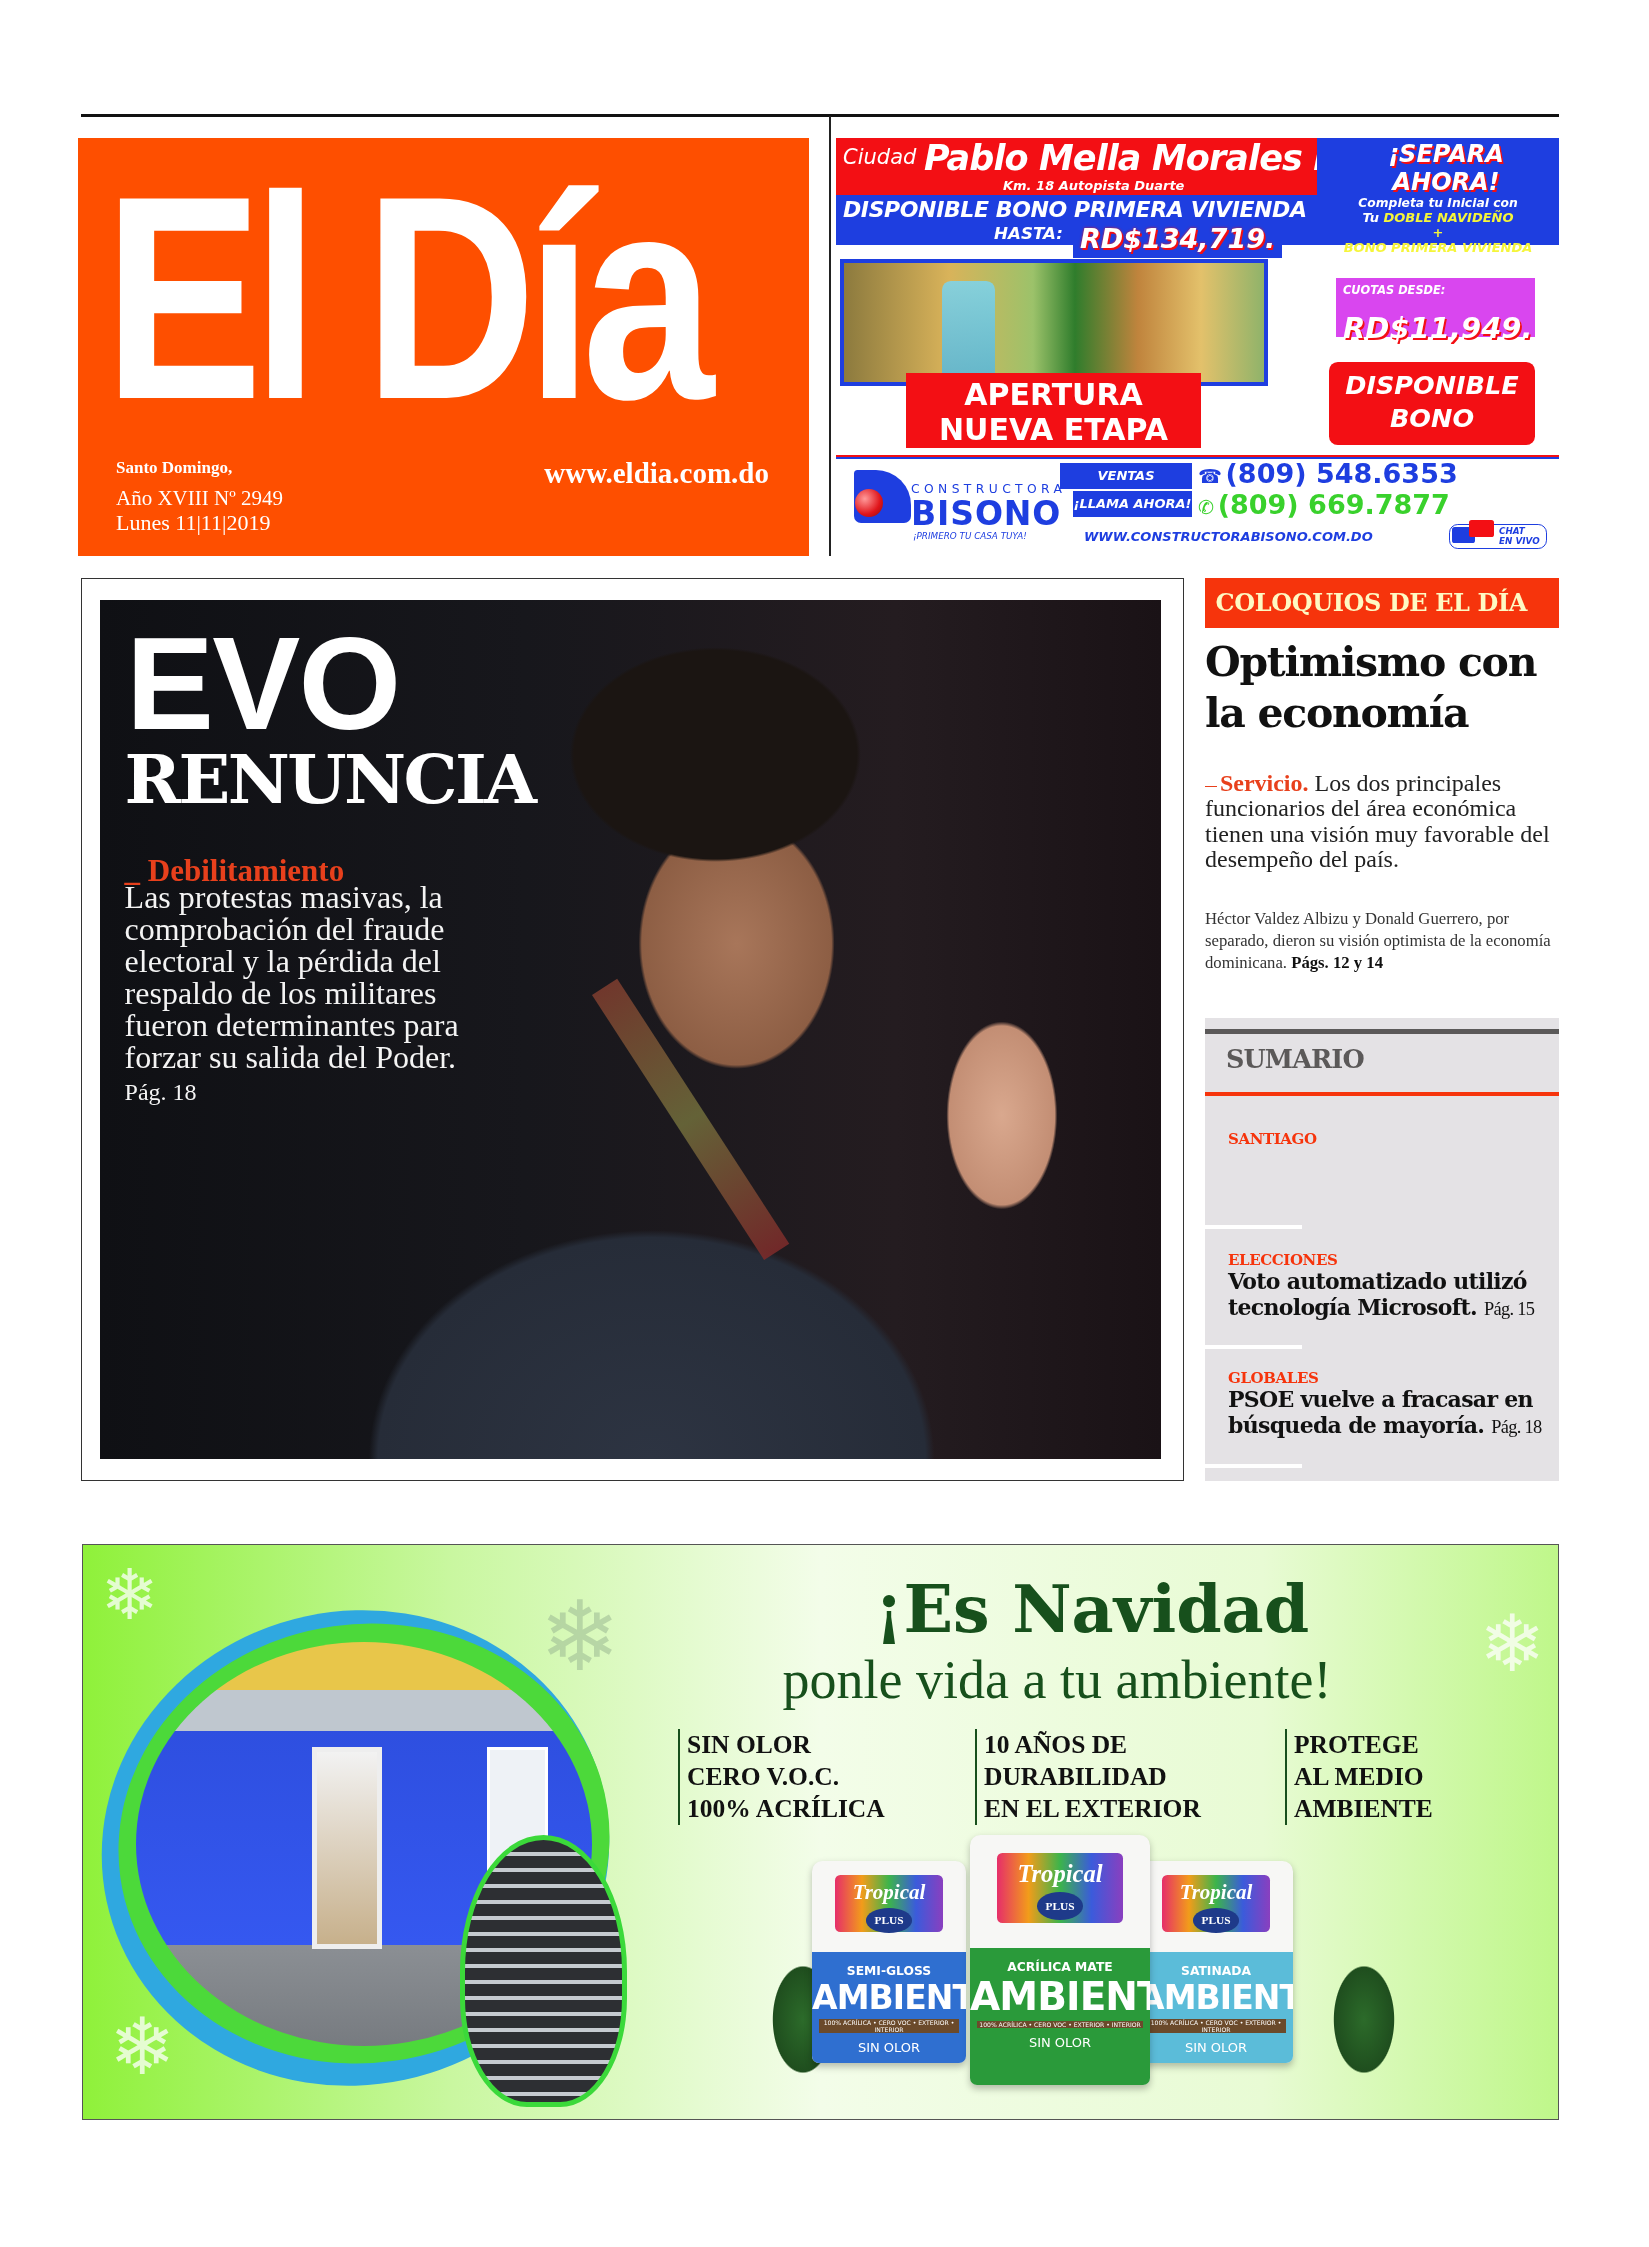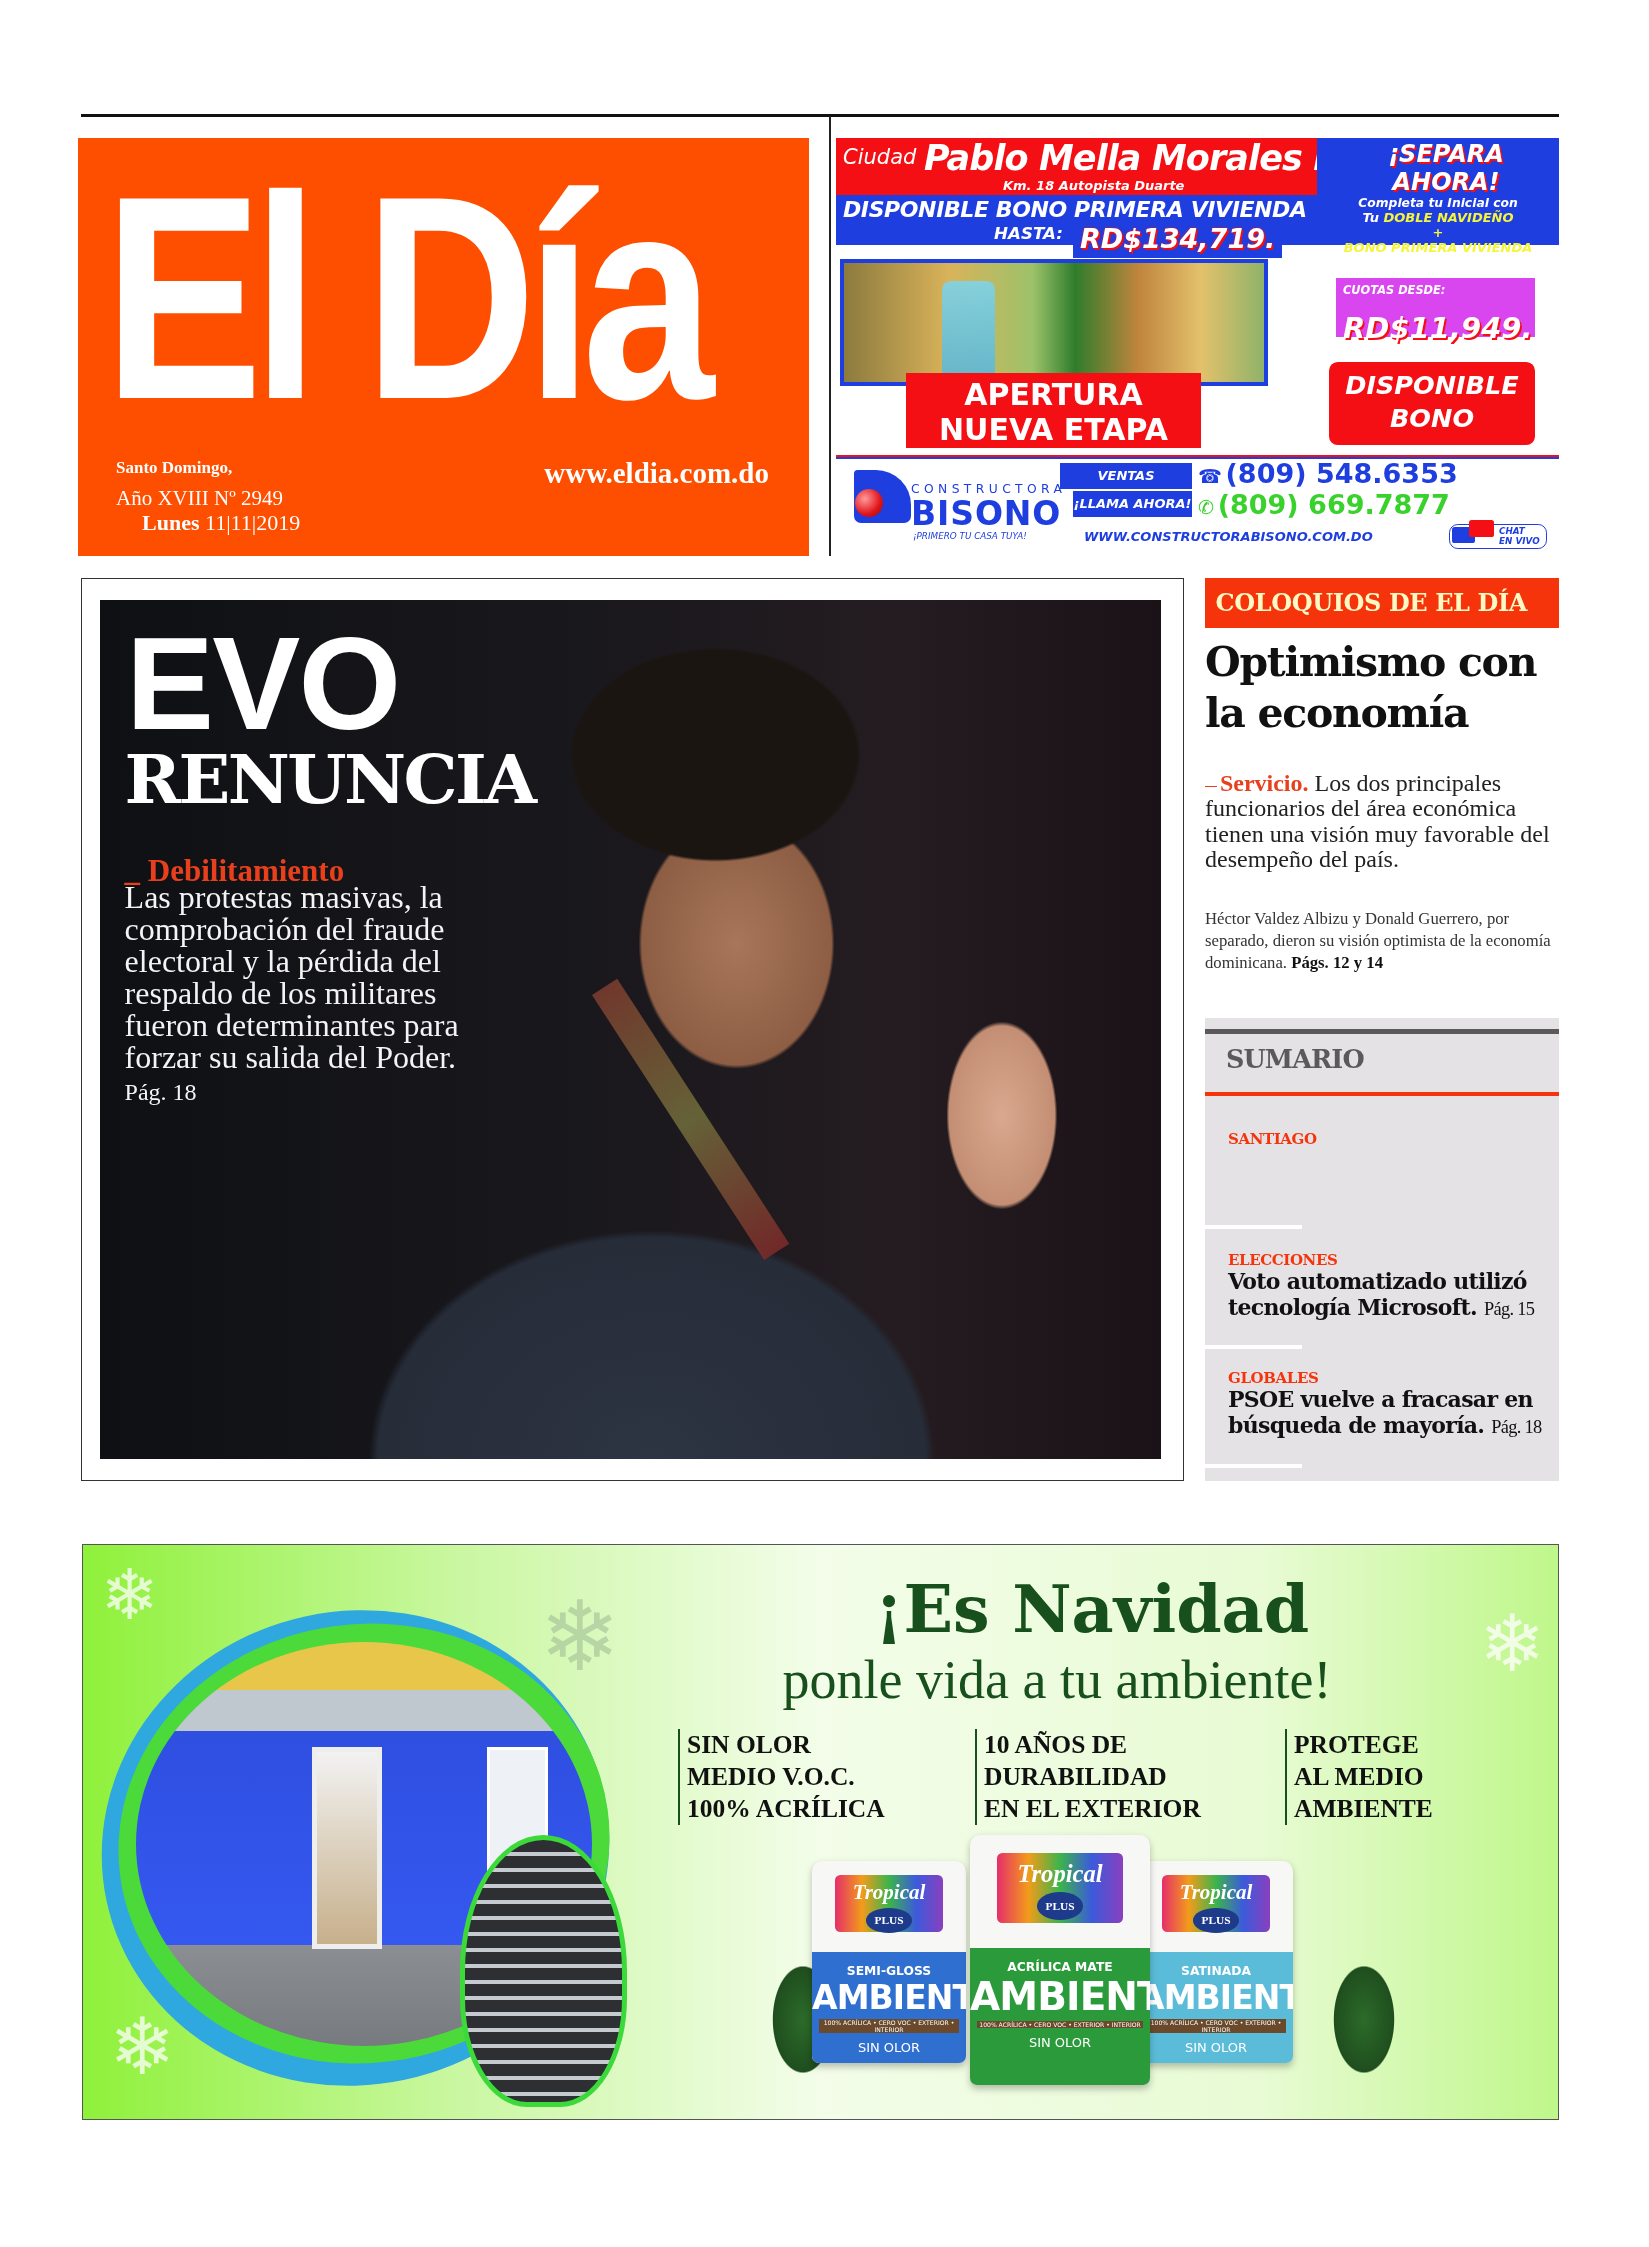--- a/index.html
+++ b/index.html
@@ -12,21 +12,21 @@
   #vdivider { left: 829px; top: 116px; width: 1.8px; height: 440px; background: #222; }
 
   
   #masthead { left: 78px; top: 138px; width: 731px; height: 418px; background: #fe4f00; }
   #logo { position: absolute; left: 26px; top: 14px; color: #fff; font-family: "Liberation Sans", sans-serif;
           font-weight: 700; font-size: 290px; line-height: 290px; letter-spacing: -12.3px; transform: scaleX(0.82); transform-origin: left top; white-space: nowrap; }
   .mast-meta { position: absolute; color: #fff; font-family: "Liberation Serif", serif; }
   #mast-city { left: 38px; top: 320px; font-size: 17px; font-weight: 700; }
   #mast-year { left: 38px; top: 348px; font-size: 21px; }
   #mast-date { left: 38px; top: 372px; font-size: 22px; }
-  #mast-date b { font-weight: 700; margin-left: 26px; }
+  #mast-date b { font-weight: 400; }
   #mast-url { right: 40px; top: 319px; font-size: 29px; font-weight: 700; }
 
   
   #ad-bisono { left: 836px; top: 138px; width: 723px; height: 418px; background: #fff; font-family: "DejaVu Sans", sans-serif; font-style: italic; font-weight: 700; overflow: hidden; }
   #ad-bisono .red-band { position: absolute; left: 0; top: 0; width: 481px; height: 57px; background: #f30f14; }
   #ad-bisono .blue-band { position: absolute; left: 0; top: 57px; width: 481px; height: 50px; background: #1e3ee0; }
   #ad-bisono .ciudad { position: absolute; left: 7px; top: 7px; color: #fff; font-size: 21px; font-weight: 400; }
   #ad-bisono .project { position: absolute; left: 88px; top: 0px; color: #fff; font-size: 35px; letter-spacing: -0.9px; }
   #ad-bisono .km { position: absolute; left: 167px; top: 40px; color: #fff; font-size: 13px; }
   #ad-bisono .disp-bono { position: absolute; left: 7px; top: 59px; color: #fff; font-size: 22px; letter-spacing: -0.4px; white-space: nowrap; }
@@ -250,21 +250,21 @@
     <div class="door"></div>
     <div class="win"></div>
   </div>
   <div class="building"></div>
 
   <div class="h1">¡Es Navidad</div>
   <div class="h2">ponle vida a tu ambiente!</div>
 
   <div class="feat" style="left:595px;top:184px">
     <div>SIN OLOR</div>
-    <div>MEDIO V.O.C.</div>
+    <div>CERO V.O.C.</div>
     <div>100% ACRÍLICA</div>
   </div>
   <div class="feat" style="left:892px;top:184px">
     <div>10 AÑOS DE</div>
     <div>DURABILIDAD</div>
     <div>EN EL EXTERIOR</div>
   </div>
   <div class="feat" style="left:1202px;top:184px">
     <div>PROTEGE</div>
     <div>AL MEDIO</div>

